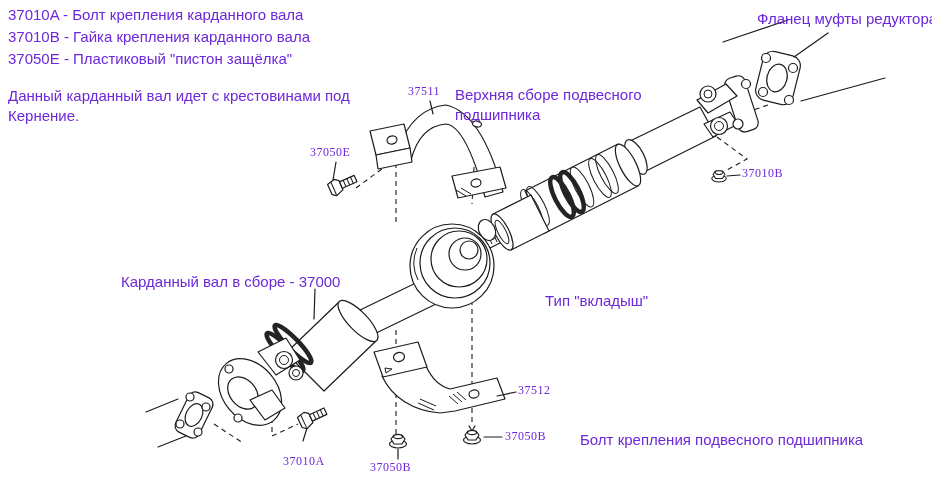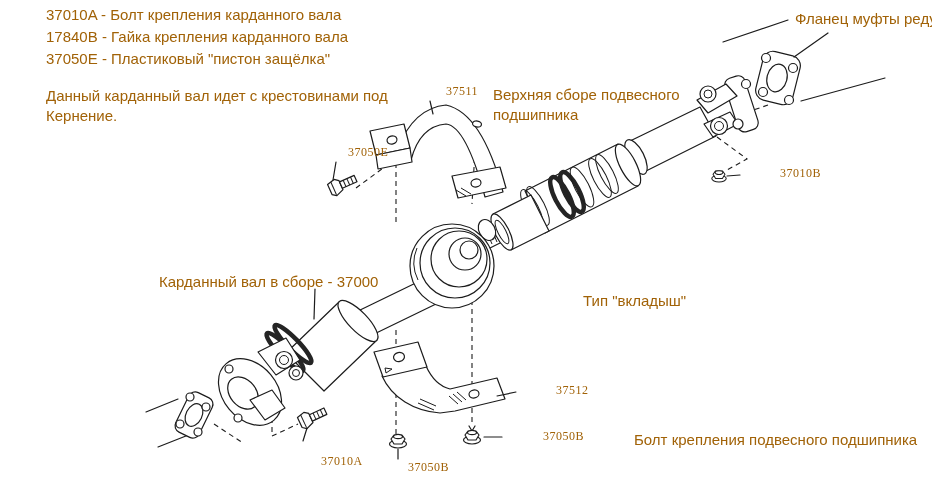--- a/index.html
+++ b/index.html
@@ -1,19 +1,19 @@
 <!DOCTYPE html>
 <html><head>
 <meta charset="utf-8">
 <style>
   html,body{margin:0;padding:0;background:#fff;}
   #stage{position:relative;width:932px;height:486px;background:#fff;overflow:hidden;
          font-family:"Liberation Sans",sans-serif;color:#111;}
   #art{position:absolute;left:0;top:0;}
-  .lbl{position:absolute;font-size:15px;line-height:1.33;white-space:nowrap;color:#a16207;margin-left:38px;}
+  .lbl{position:absolute;font-size:15px;line-height:1.33;white-space:nowrap;color:#6d28d9;}
   .wrap{white-space:normal;}
   .num{font-family:"Liberation Serif",serif;font-size:12px;letter-spacing:.5px;}
   
   .ln{fill:none;stroke:#1c1c1c;stroke-width:1.2;stroke-linejoin:round;stroke-linecap:round;}
   .wf{fill:#ffffff;stroke:#1c1c1c;stroke-width:1.2;stroke-linejoin:round;stroke-linecap:round;}
   .dsh{fill:none;stroke:#1c1c1c;stroke-width:1.1;stroke-dasharray:5 4;stroke-linecap:butt;}
   .dk{fill:none;stroke:#242424;stroke-width:4.5;}
   .thin{fill:none;stroke:#1c1c1c;stroke-width:1;}
 </style>
 </head>
@@ -208,37 +208,37 @@
       <line class="ln" x1="315" y1="289" x2="314" y2="319"></line>
       <line class="ln" x1="497" y1="396" x2="516" y2="392"></line>
       <line class="ln" x1="307" y1="428" x2="303" y2="441"></line>
       <line class="ln" x1="727" y1="176" x2="740" y2="175"></line>
       <line class="ln" x1="484" y1="437" x2="502" y2="437"></line>
       <line class="ln" x1="398" y1="449" x2="398" y2="459"></line>
     </g>
   </svg>
 
   <div class="lbl" style="left:8px;top:5px">37010A - Болт крепления карданного вала</div>
-  <div class="lbl" style="left:8px;top:27px">17840B - Гайка крепления карданного вала</div>
+  <div class="lbl" style="left:8px;top:27px">37010B - Гайка крепления карданного вала</div>
   <div class="lbl" style="left:8px;top:49px">37050E - Пластиковый "пистон защёлка"</div>
   <div class="lbl wrap" style="left:8px;top:86px;width:358px">Данный карданный вал идет с крестовинами под Кернение.</div>
 
   <div class="lbl" style="left:757px;top:9px">Фланец муфты редуктора</div>
 
   <div class="lbl num" style="left:408px;top:84px">37511</div>
   <div class="lbl wrap" style="left:455px;top:85px;width:195px">Верхняя сборе подвесного подшипника</div>
 
   <div class="lbl num" style="left:310px;top:145px">37050E</div>
   <div class="lbl num" style="left:742px;top:166px">37010B</div>
 
   <div class="lbl" style="left:121px;top:272px">Карданный вал в сборе - 37000</div>
 
   <div class="lbl" style="left:545px;top:291px">Тип "вкладыш"</div>
 
   <div class="lbl num" style="left:518px;top:383px">37512</div>
 
   <div class="lbl num" style="left:505px;top:429px">37050B</div>
-  <div class="lbl" style="left:596px;top:430px">Болт крепления подвесного подшипника</div>
+  <div class="lbl" style="left:580px;top:430px">Болт крепления подвесного подшипника</div>
 
   <div class="lbl num" style="left:370px;top:460px">37050B</div>
   <div class="lbl num" style="left:283px;top:454px">37010A</div>
 
 </div>
 
 </body></html>

